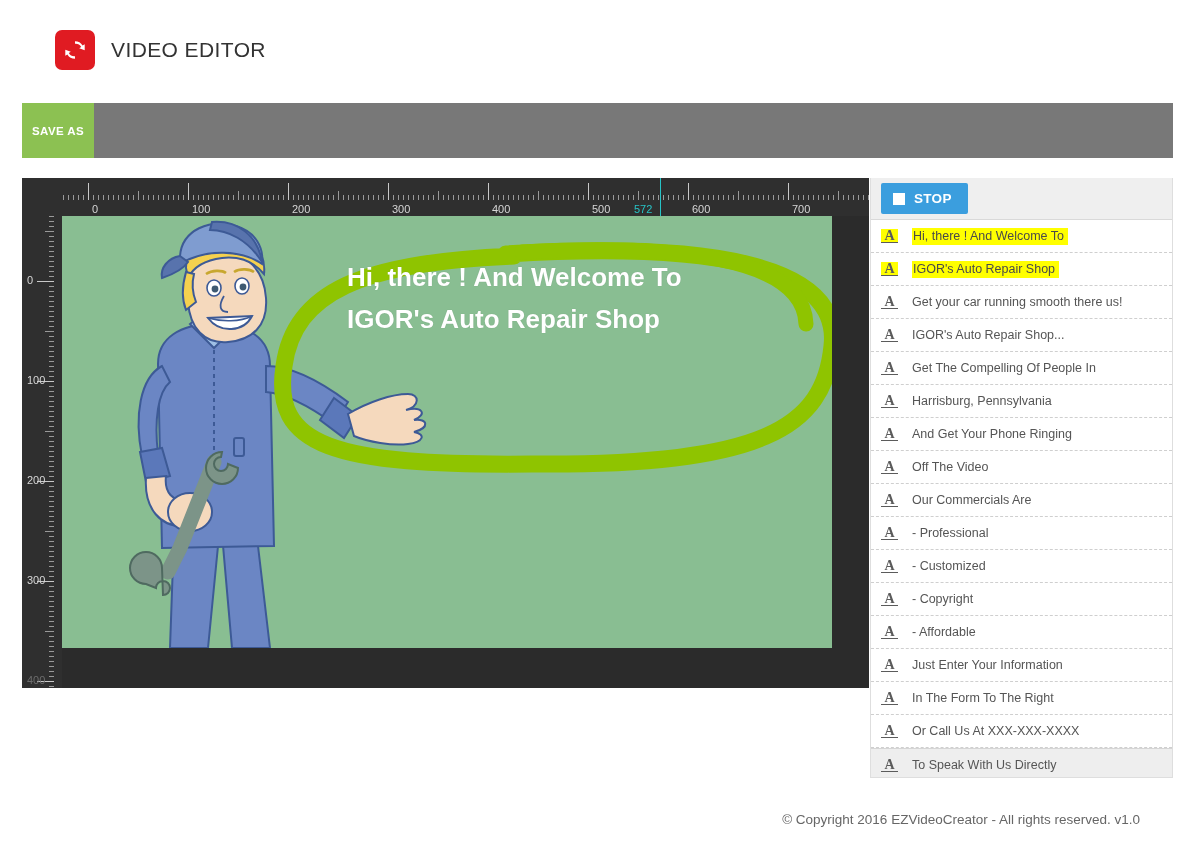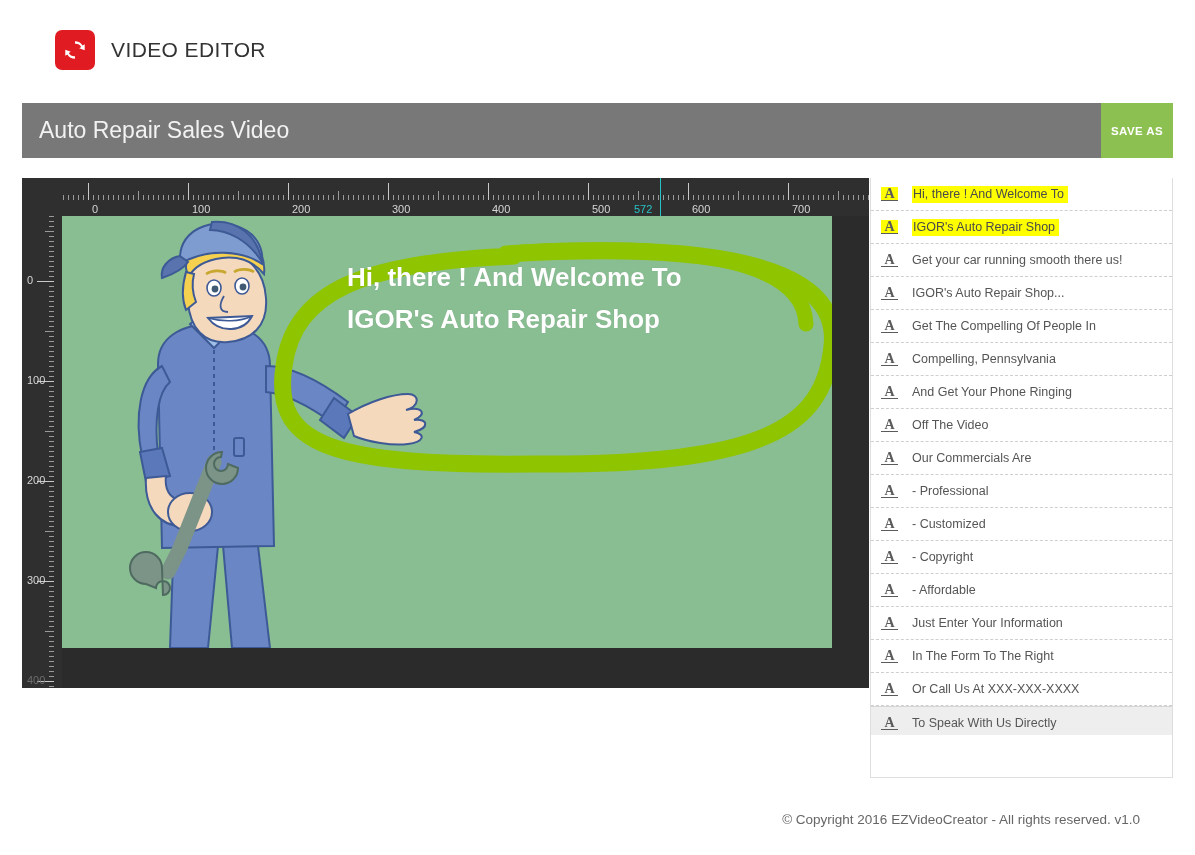--- a/index.html
+++ b/index.html
@@ -164,21 +164,20 @@
       <svg width="26" height="26" viewBox="0 0 26 26">
         <path d="M13 4.2a8.8 8.8 0 0 1 7.6 4.4l2.1-1.3v6.0l-5.5-2.1 2.0-1.25A6.4 6.4 0 0 0 13 6.7z" fill="#ffffff"></path>
         <path d="M13 21.8a8.8 8.8 0 0 1-7.6-4.4l-2.1 1.3v-6.0l5.5 2.1-2.0 1.25A6.4 6.4 0 0 0 13 19.3z" fill="#ffffff"></path>
       </svg>
     </div>
     <div class="brand-title">VIDEO EDITOR</div>
   </div>
 </div>
 
 <div class="titlebar">
-  <div class="project-title">Auto Repair Sales Video</div>
   <button class="saveas-btn">SAVE AS</button>
 </div>
 
 <div class="stage">
 
   <div class="ruler-h" id="rulerH">
       <div class="tick sm" style="left: 41px;"></div>
       <div class="tick sm" style="left: 46px;"></div>
       <div class="tick sm" style="left: 51px;"></div>
       <div class="tick sm" style="left: 56px;"></div>
@@ -520,20 +519,26 @@
     </svg>
 
     <div class="overlay-text">
       <div>Hi, there ! And Welcome To</div>
       <div>IGOR's Auto Repair Shop</div>
     </div>
   </div>
 </div>
 
 <div class="panel">
+  <div class="panel-head">
+    <button class="stop-btn">
+      <span class="stop-sq"></span>
+      <span>STOP</span>
+    </button>
+  </div>
   <div class="clip-list" id="clipList">
       <div class="clip-row">
         <span class="a-icon" style="background: rgb(255, 255, 0);">A</span>
         <span class="clip-label hl">Hi, there ! And Welcome To</span>
       </div>
       <div class="clip-row">
         <span class="a-icon" style="background: rgb(255, 255, 0);">A</span>
         <span class="clip-label hl">IGOR's Auto Repair Shop</span>
       </div>
       <div class="clip-row">
@@ -543,21 +548,21 @@
       <div class="clip-row">
         <span class="a-icon">A</span>
         <span class="clip-label">IGOR's Auto Repair Shop...</span>
       </div>
       <div class="clip-row">
         <span class="a-icon">A</span>
         <span class="clip-label">Get The Compelling Of People In</span>
       </div>
       <div class="clip-row">
         <span class="a-icon">A</span>
-        <span class="clip-label">Compelling, Pennsylvania</span>
+        <span class="clip-label">Harrisburg, Pennsylvania</span>
       </div>
       <div class="clip-row">
         <span class="a-icon">A</span>
         <span class="clip-label">And Get Your Phone Ringing</span>
       </div>
       <div class="clip-row">
         <span class="a-icon">A</span>
         <span class="clip-label">Off The Video</span>
       </div>
       <div class="clip-row">

